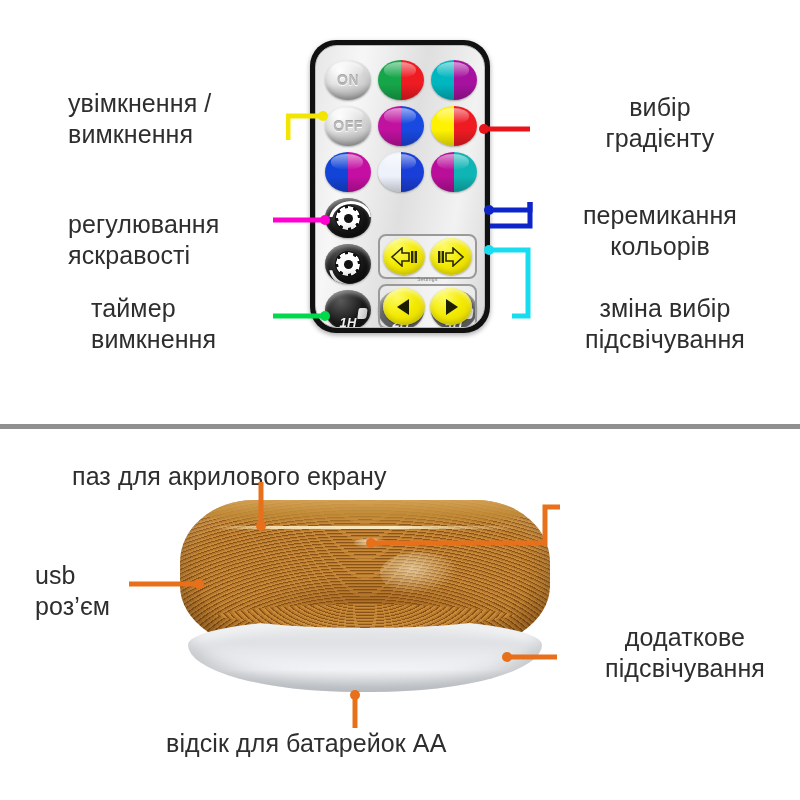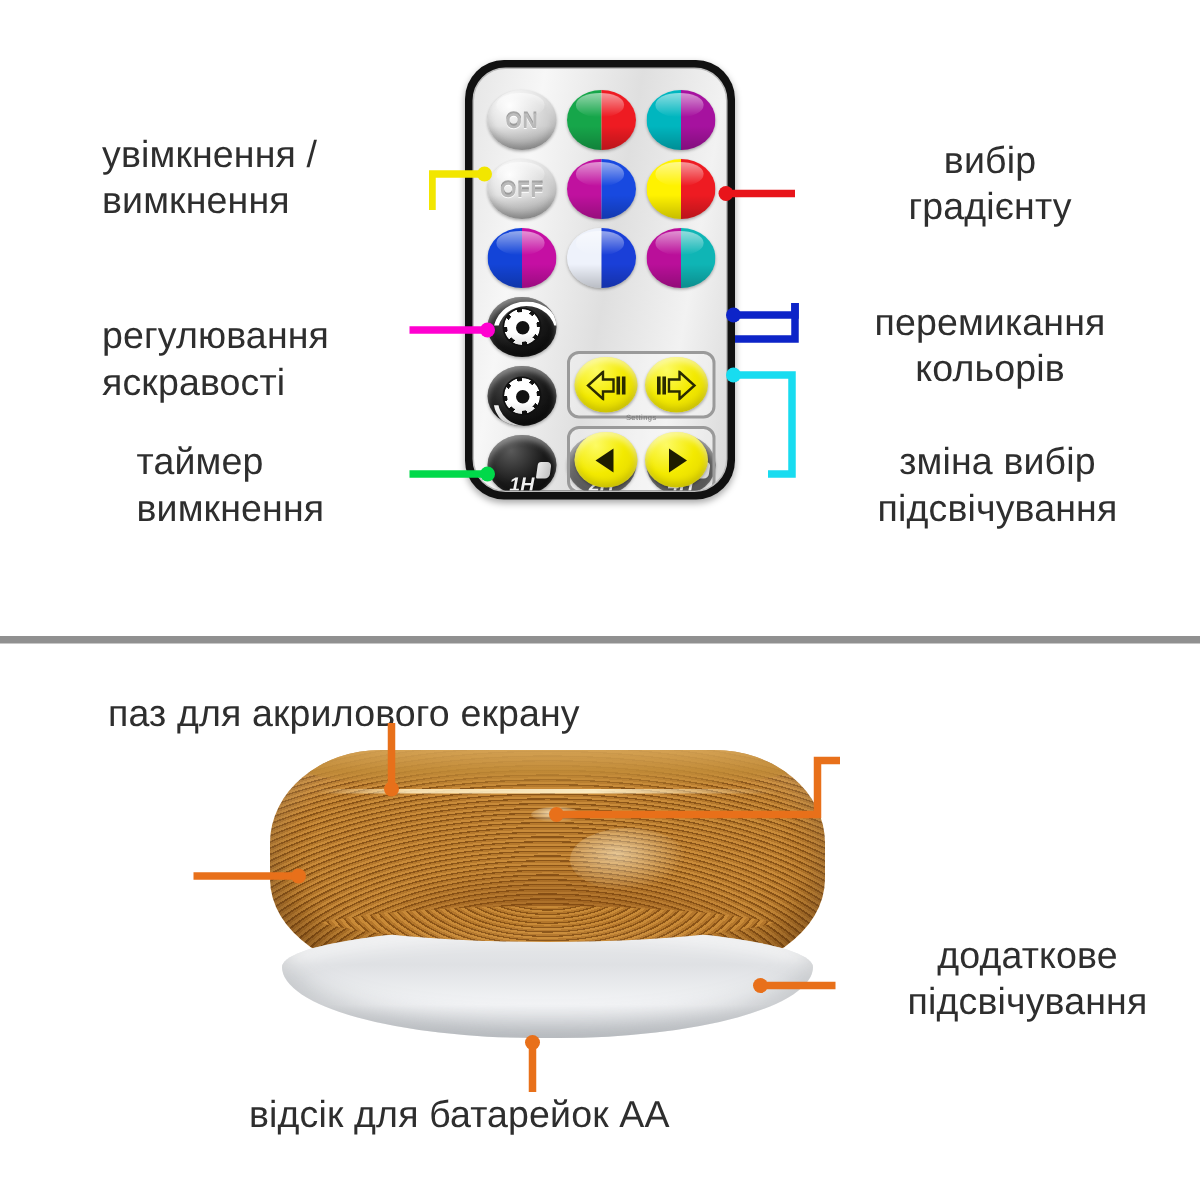--- a/index.html
+++ b/index.html
@@ -431,20 +431,22 @@
   <svg class="conn" style="left:255px;top:482px;" width="14" height="50">
     <path d="M6 0 L6 42" fill="none" stroke="#e8701a" stroke-width="5"></path>
     <circle cx="6" cy="44" r="5" fill="#e8701a"></circle>
   </svg>
 
   <svg class="conn" style="left:360px;top:495px;" width="210" height="60">
     <path d="M200 12 L185 12 L185 48 L12 48" fill="none" stroke="#e8701a" stroke-width="5"></path>
     <circle cx="11" cy="48" r="5" fill="#e8701a"></circle>
   </svg>
 
+  <div class="lbl" style="left:35px;top:560px;width:160px;">usb
+роз’єм</div>
   <svg class="conn" style="left:128px;top:576px;" width="80" height="16">
     <path d="M1 8 L70 8" fill="none" stroke="#e8701a" stroke-width="5"></path>
     <circle cx="71" cy="8" r="5" fill="#e8701a"></circle>
   </svg>
 
   <div class="lbl r" style="left:560px;top:622px;width:250px;">додаткове
 підсвічування</div>
   <svg class="conn" style="left:495px;top:649px;" width="70" height="16">
     <path d="M62 8 L14 8" fill="none" stroke="#e8701a" stroke-width="5"></path>
     <circle cx="12" cy="8" r="5" fill="#e8701a"></circle>

